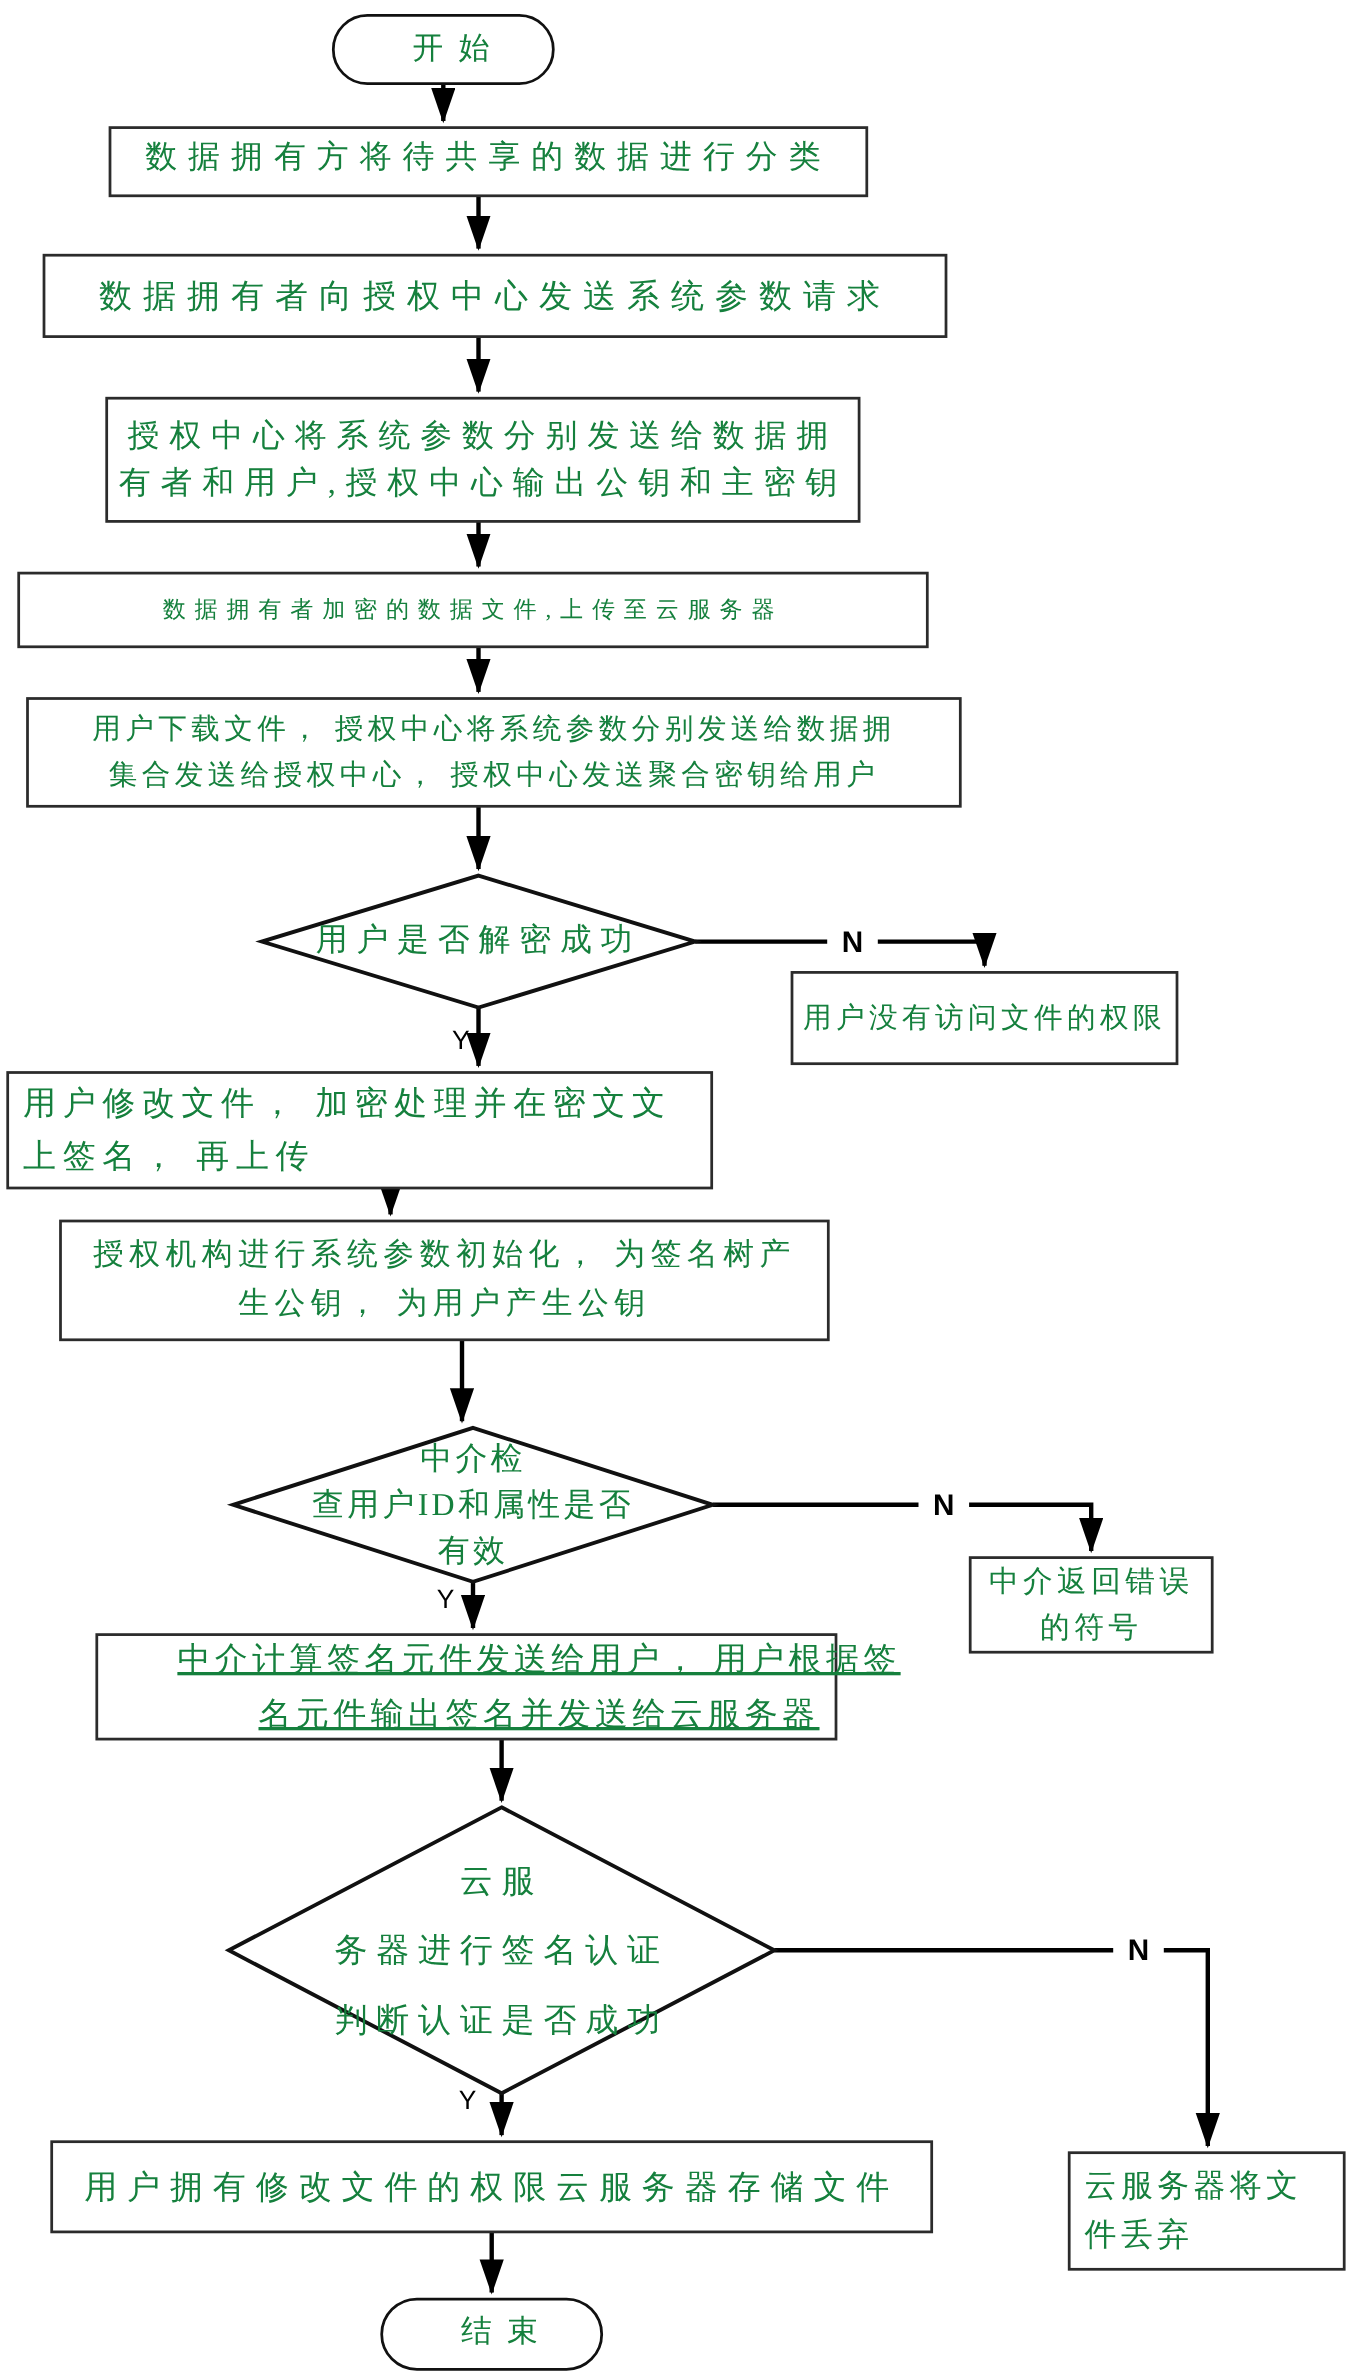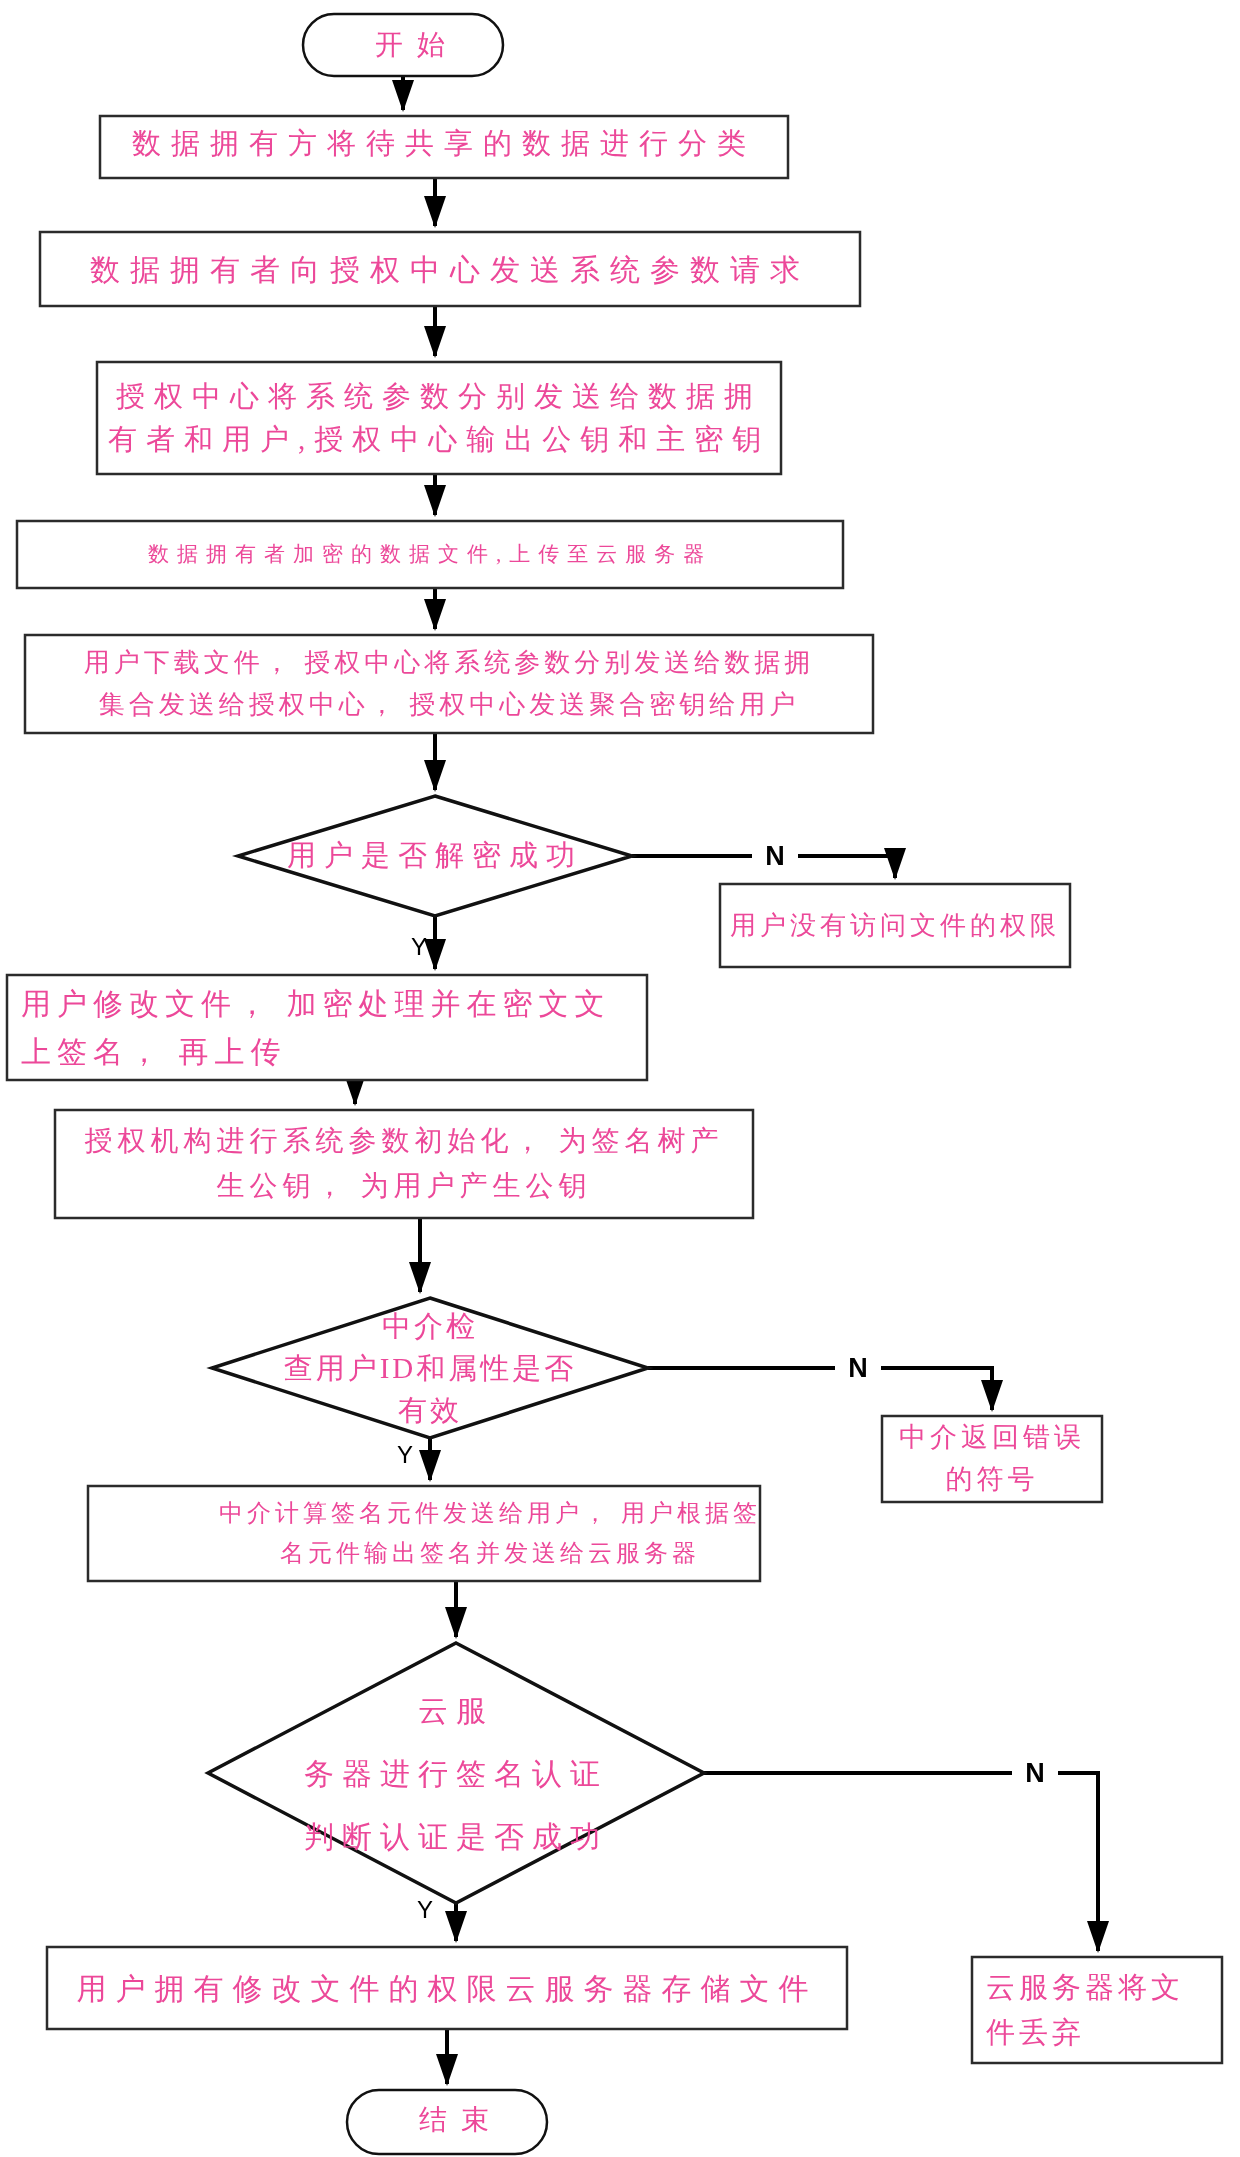--- a/index.html
+++ b/index.html
@@ -9,21 +9,21 @@
     background:#ffffff;
     font-family:"Liberation Serif","DejaVu Serif",serif;
     overflow:hidden;
   }
   #shapes{position:absolute;left:0;top:0;}
   .txt{
     position:absolute;
     display:flex;align-items:center;justify-content:center;
     text-align:center;
     white-space:pre-line;
-    color:#ec4899;
+    color:#15803d;
     line-height:1.5;
   }
   .left{justify-content:flex-start;text-align:left;}
   .lbl{
     position:absolute;
     display:flex;align-items:center;justify-content:center;
     font-family:"Liberation Sans","DejaVu Sans",sans-serif;
     color:#000;
   }
   .no{font-weight:bold;font-size:27px;background:#ffffff;}
@@ -105,21 +105,21 @@
   <div class="txt" style="left:55px;top:1110px;width:698px;height:108px;font-size:28px;letter-spacing:5px;line-height:1.6;">授权机构进行系统参数初始化， 为签名树产
 生公钥， 为用户产生公钥</div>
 
   <div class="txt" style="left:212px;top:1298px;width:436px;height:140px;font-size:29px;letter-spacing:3px;line-height:1.45;">中介检
 查用户ID和属性是否
 有效</div>
 
   <div class="txt" style="left:882px;top:1416px;width:220px;height:86px;font-size:27px;letter-spacing:4px;line-height:1.55;">中介返回错误
 的符号</div>
 
-  <div class="txt" style="left:88px;top:1486px;width:804px;height:95px;font-size:24px;letter-spacing:4px;line-height:1.65;">中介计算签名元件发送给用户， 用户根据签
+  <div class="txt" style="left:88px;top:1486px;width:804px;height:95px;font-size:30px;letter-spacing:4px;line-height:1.65;text-decoration:underline;">中介计算签名元件发送给用户， 用户根据签
 名元件输出签名并发送给云服务器</div>
 
   <div class="txt" style="left:208px;top:1643px;width:496px;height:260px;font-size:30px;letter-spacing:8px;line-height:2.1;">云服
 务器进行签名认证
 判断认证是否成功</div>
 
   <div class="txt left" style="left:972px;top:1957px;width:236px;height:106px;font-size:29px;letter-spacing:4px;line-height:1.55;padding-left:14px;">云服务器将文
 件丢弃</div>
 
   <div class="txt" style="left:47px;top:1947px;width:800px;height:82px;font-size:30px;letter-spacing:9px;">用户拥有修改文件的权限云服务器存储文件</div>

